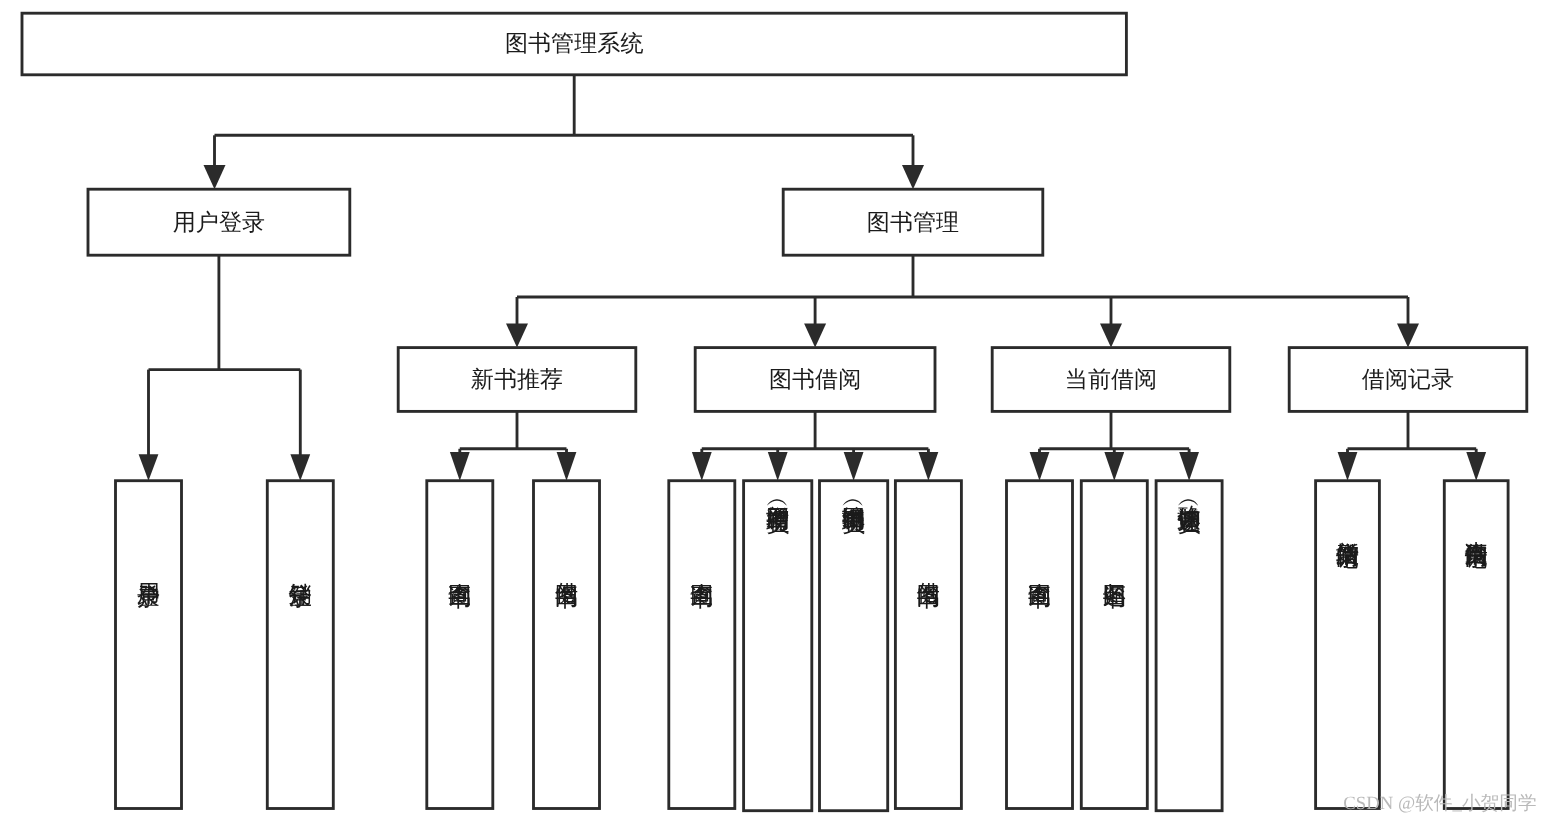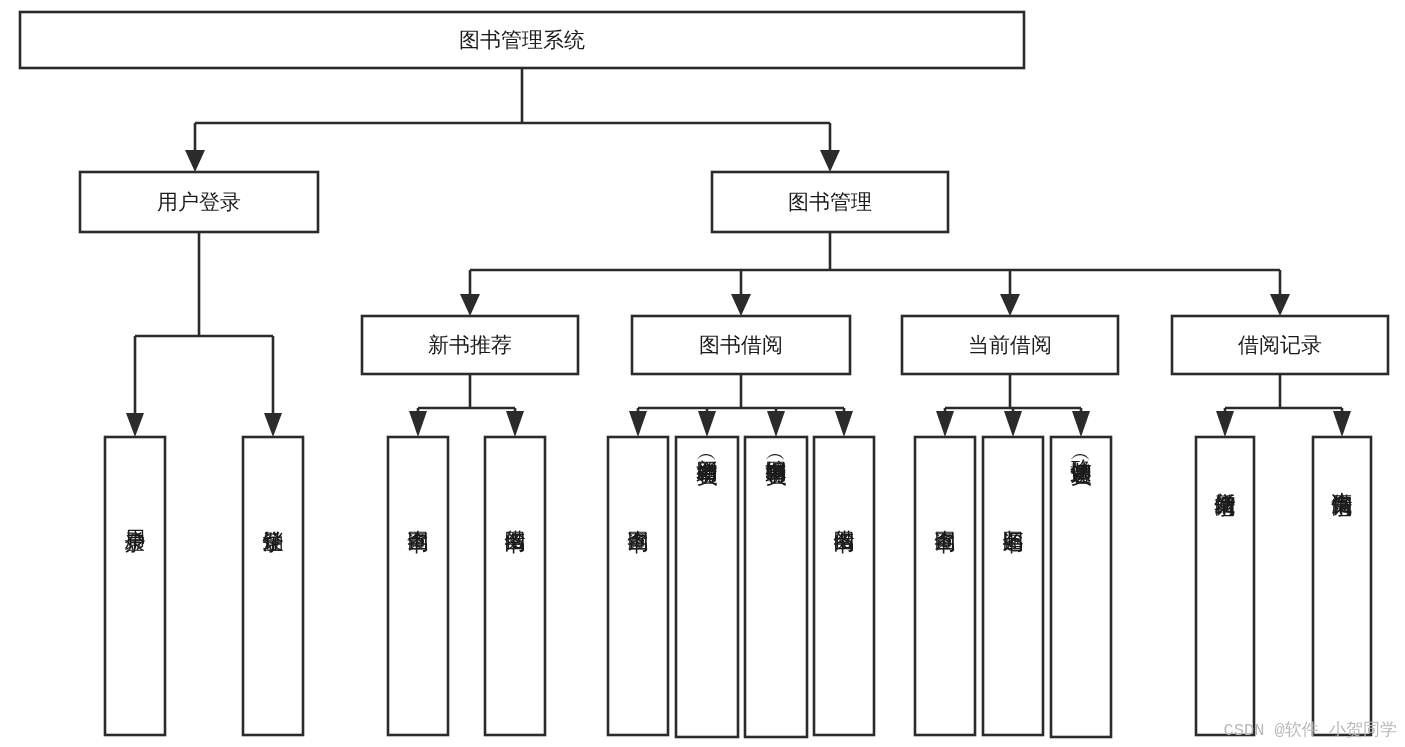--- a/index.html
+++ b/index.html
@@ -53,21 +53,21 @@
     stroke-linecap: butt;
   }
   .arrow-head {
     fill: #2b2b2b;
     stroke: none;
   }
   .watermark {
     position: absolute;
     right: 8px;
     bottom: 6px;
-    font-family: Liberation Mono, monospace;
+    font-family: Liberation Serif, serif;
     font-size: 17px;
     color: #b9b9b9;
     white-space: nowrap;
     pointer-events: none;
   }
 </style>
 </head>
 <body>
 
 <div id="diagram-root">

